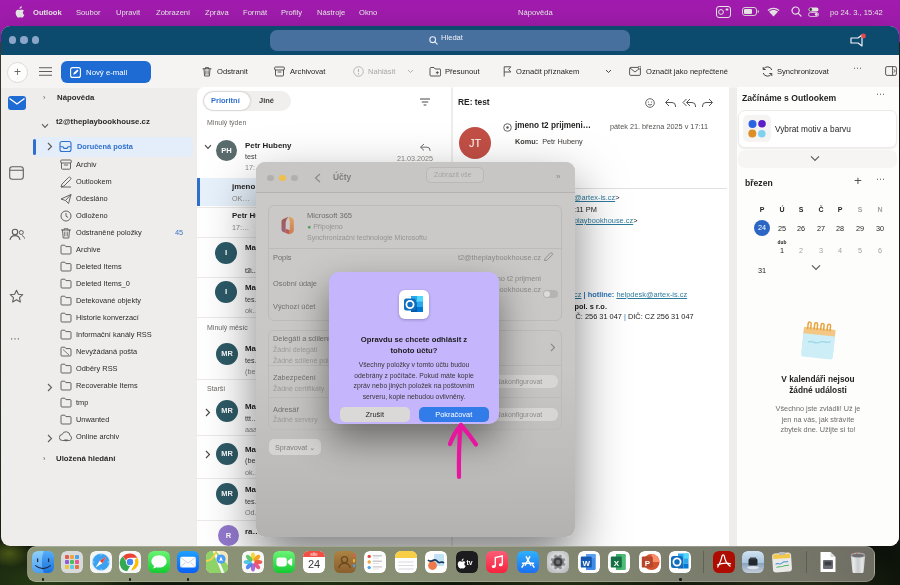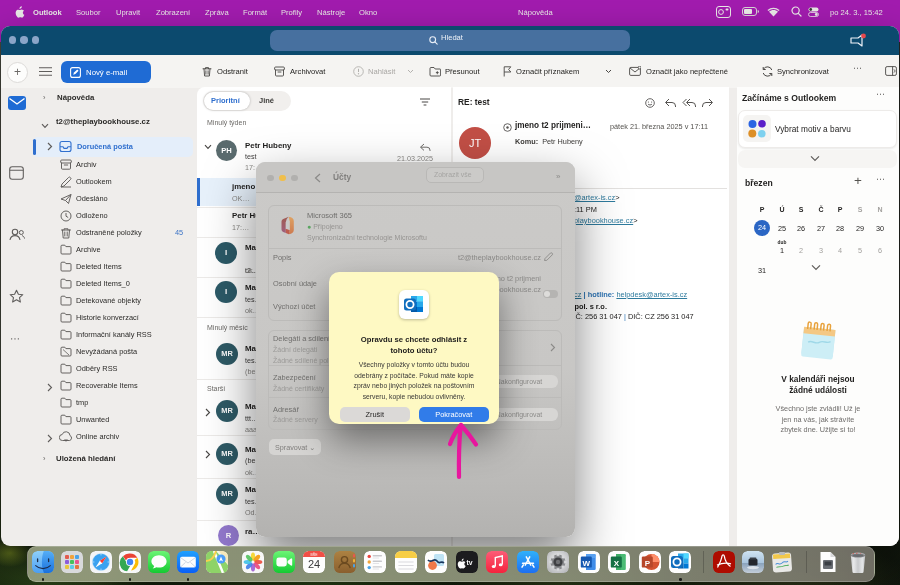--- a/index.html
+++ b/index.html
@@ -35,21 +35,21 @@
   .prev2 { position:absolute; font-size:7.2px; color:#8a8885; white-space:nowrap; }
   .sep { position:absolute; height:1px; background:#eceae8; }
   .read { position:absolute; left:452px; top:61px; width:276px; height:459px; background:#fff; }
   .rp { position:absolute; left:736px; top:61px; width:162px; height:459px; background:#fdfdfc; }
   .rpx { position:absolute; }
   .lnk { color:#2e7b9e; text-decoration:underline; }
   .acct { position:absolute; left:256px; top:162px; width:319px; height:375px; border-radius:9px; background:linear-gradient(180deg,#cbcac8 0%, #c8c7c5 55%, #bbbab8 85%, #b3b2b0 100%); box-shadow:0 22px 50px rgba(0,0,0,.5); font-size:7.5px; color:#7e7d7b; }
   .aabs { position:absolute; white-space:nowrap; }
   .agroup { position:absolute; left:12px; width:294px; border:1px solid #bcbbb9; border-radius:6px; }
   .abtn { position:absolute; height:13px; background:#d7d6d4; border-radius:6px; color:#8f8e8c; font-size:6.9px; text-align:center; line-height:13px; }
-  .modal { position:absolute; left:329px; top:272px; width:170px; height:152px; background:#fef9c3; border-radius:10px; box-shadow:0 16px 36px rgba(0,0,0,.45); font-size:6.8px; color:#393837; }
+  .modal { position:absolute; left:329px; top:272px; width:170px; height:152px; background:#c4b5fd; border-radius:10px; box-shadow:0 16px 36px rgba(0,0,0,.45); font-size:6.8px; color:#393837; }
   .mabs { position:absolute; white-space:nowrap; }
   .dock { position:absolute; left:27px; top:546px; width:848px; height:36px; background:linear-gradient(90deg, rgba(158,166,134,.88) 0%, rgba(155,161,134,.85) 55%, rgba(138,138,124,.85) 85%, rgba(125,122,112,.88) 100%); border:0.5px solid rgba(255,255,255,.22); border-radius:9px; }
   .di { position:absolute; top:551px; width:22px; height:22px; border-radius:5.5px; }
   .ddot { position:absolute; top:578px; width:2.5px; height:2.5px; border-radius:50%; background:#1c1c1a; }
   .dsep { position:absolute; top:551px; width:1px; height:22px; background:rgba(60,60,55,.4); }
   svg { display:block; }
 </style>
 </head>
 <body>
 <div class="desk"></div>

